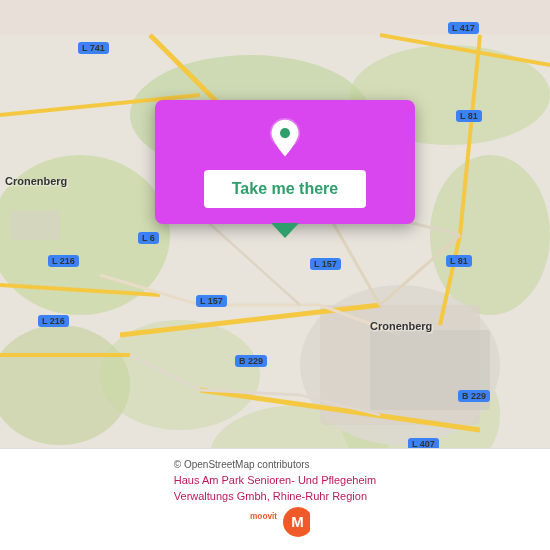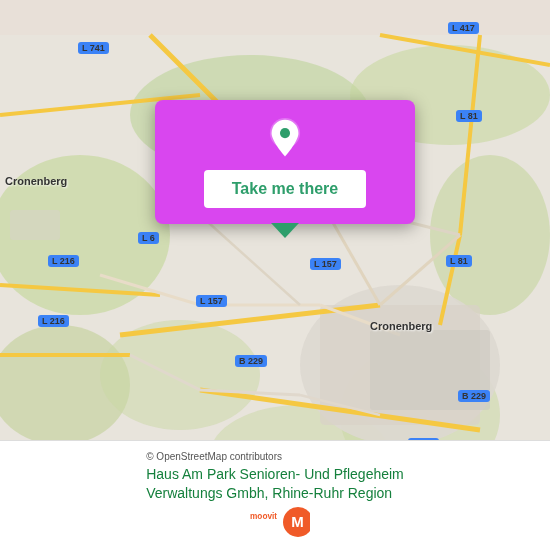--- a/index.html
+++ b/index.html
@@ -83,22 +83,22 @@
       flex: 1;
     }
 
     #attribution {
       font-size: 10px;
       color: #555;
       margin-bottom: 3px;
     }
 
     #place-name {
-      font-size: 14px;
-      color: #15803d;
+      font-size: 11px;
+      color: #be185d;
       font-weight: 500;
       line-height: 1.4;
     }
 
     #moovit-logo {
       display: flex;
       align-items: center;
       margin-left: 10px;
     }
 

